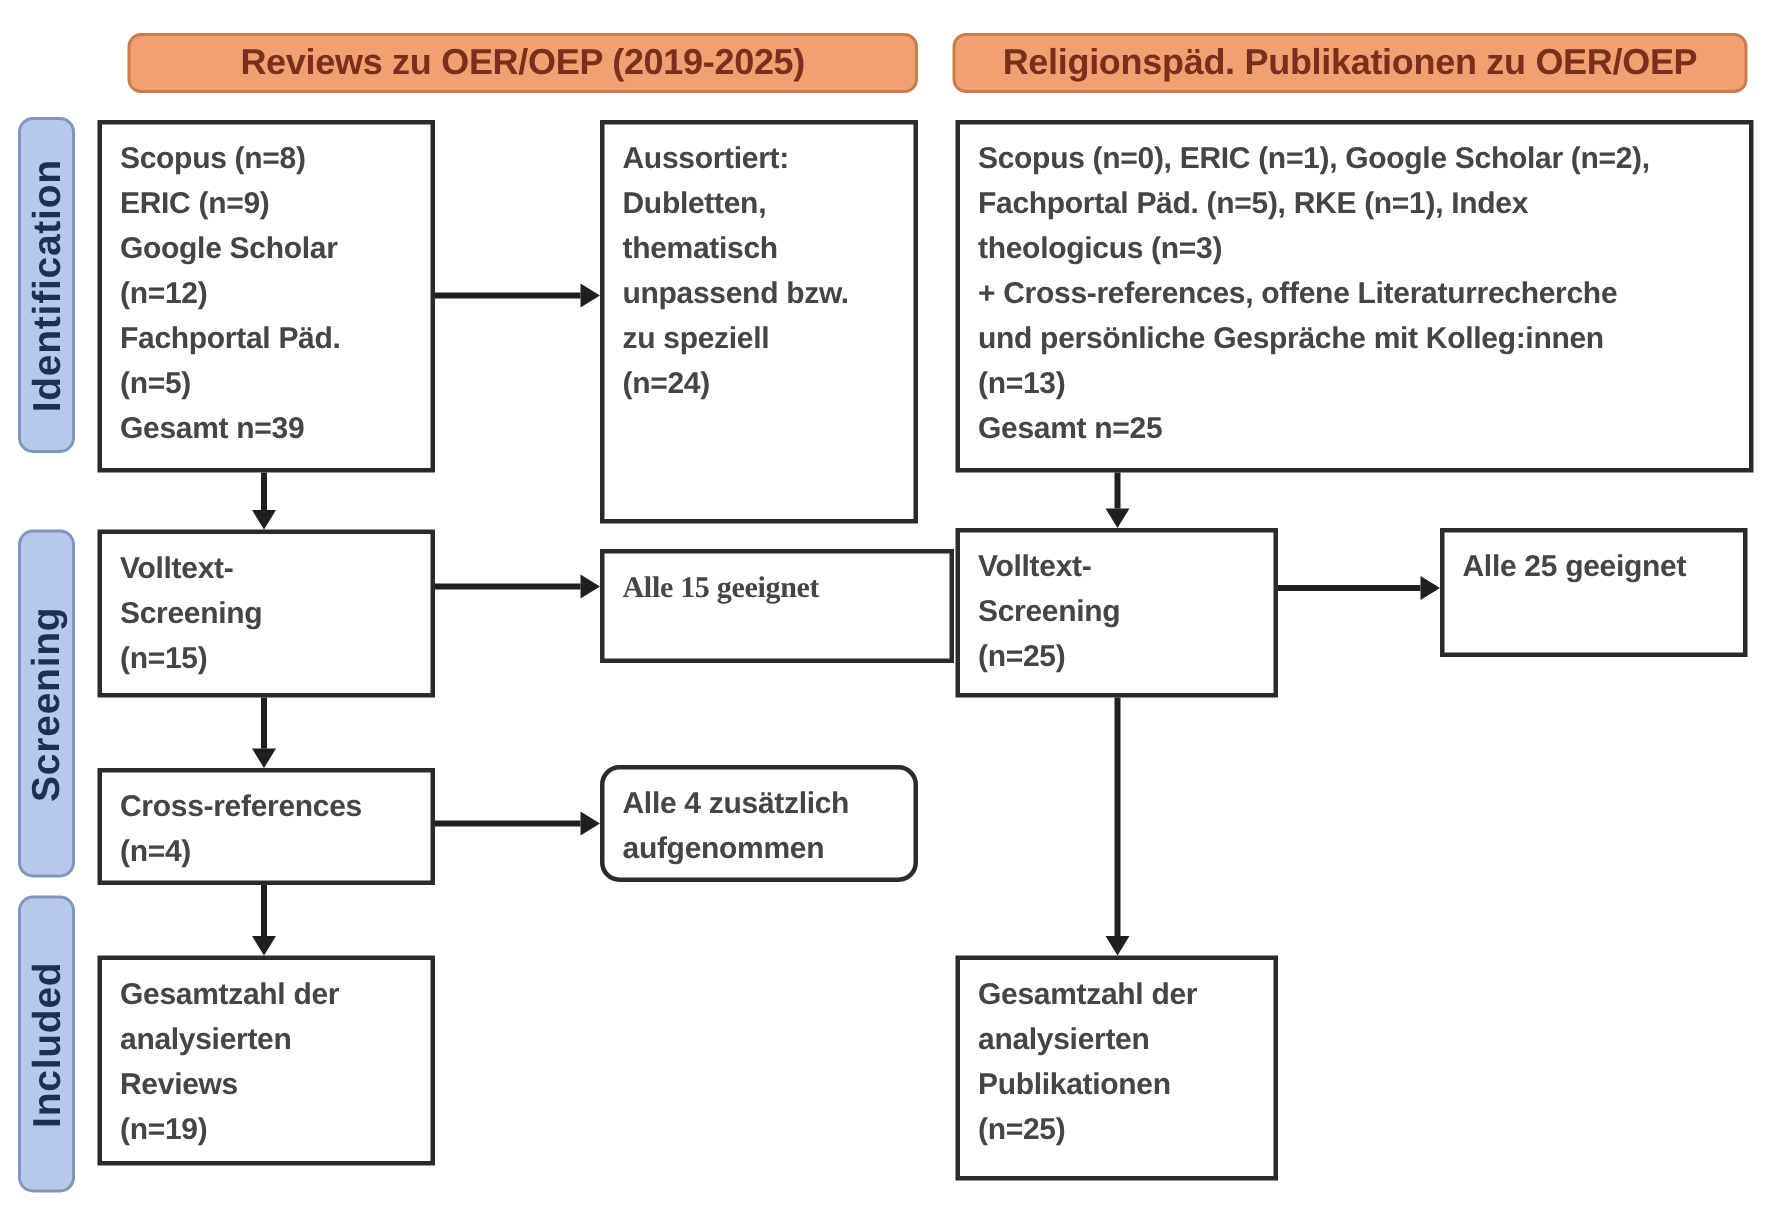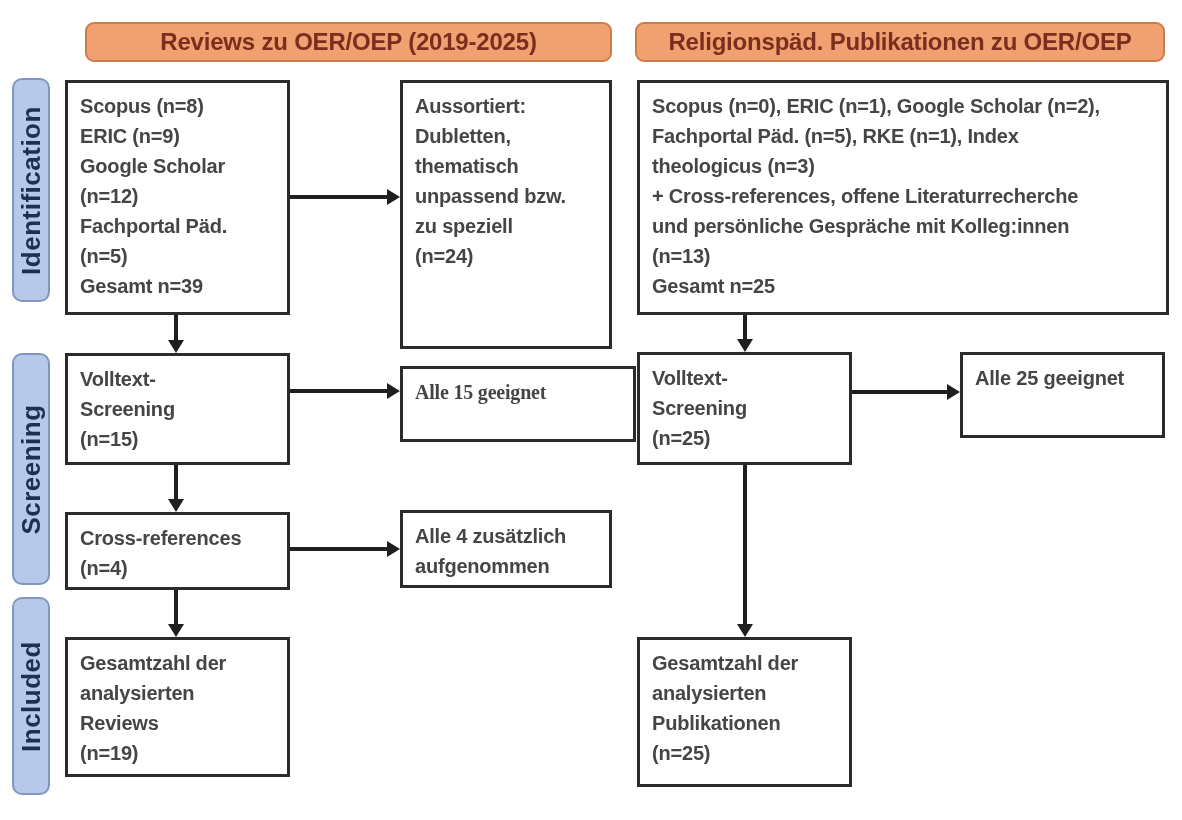--- a/index.html
+++ b/index.html
@@ -94,21 +94,21 @@
 
   <div class="node" style="left:400px;top:366px;width:236px;height:76px;font-family:Liberation Serif, serif;">
     <div class="ln">Alle 15 geeignet</div>
   </div>
 
   <div class="node" style="left:65px;top:512px;width:225px;height:78px;">
     <div class="ln">Cross-references</div>
     <div class="ln">(n=4)</div>
   </div>
 
-  <div class="node" style="left:400px;top:510px;width:212px;height:78px;">
+  <div class="node" style="left:400px;top:510px;width:212px;height:78px;border-radius:13px;">
     <div class="ln">Alle 4 zusätzlich</div>
     <div class="ln">aufgenommen</div>
   </div>
 
   <div class="node" style="left:65px;top:637px;width:225px;height:140px;">
     <div class="ln">Gesamtzahl der</div>
     <div class="ln">analysierten</div>
     <div class="ln">Reviews</div>
     <div class="ln">(n=19)</div>
   </div>

